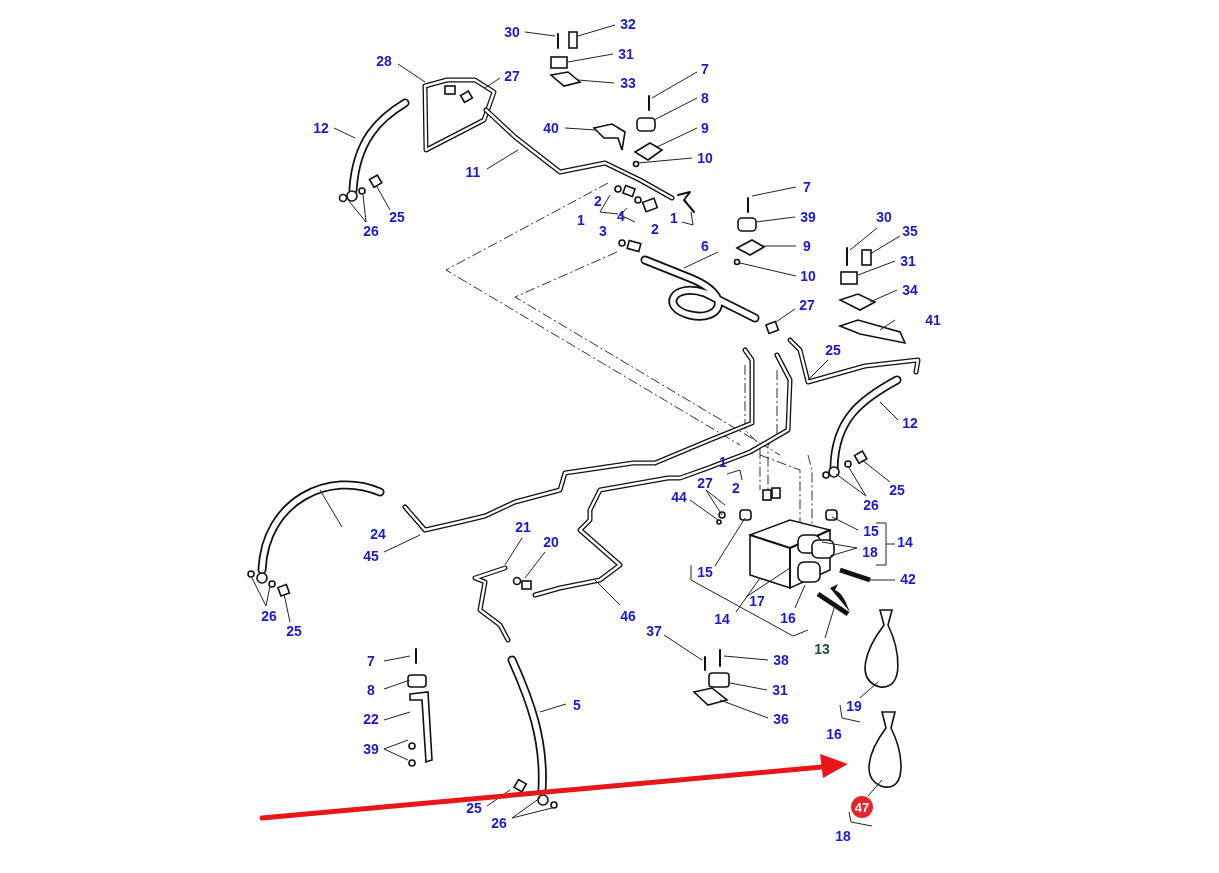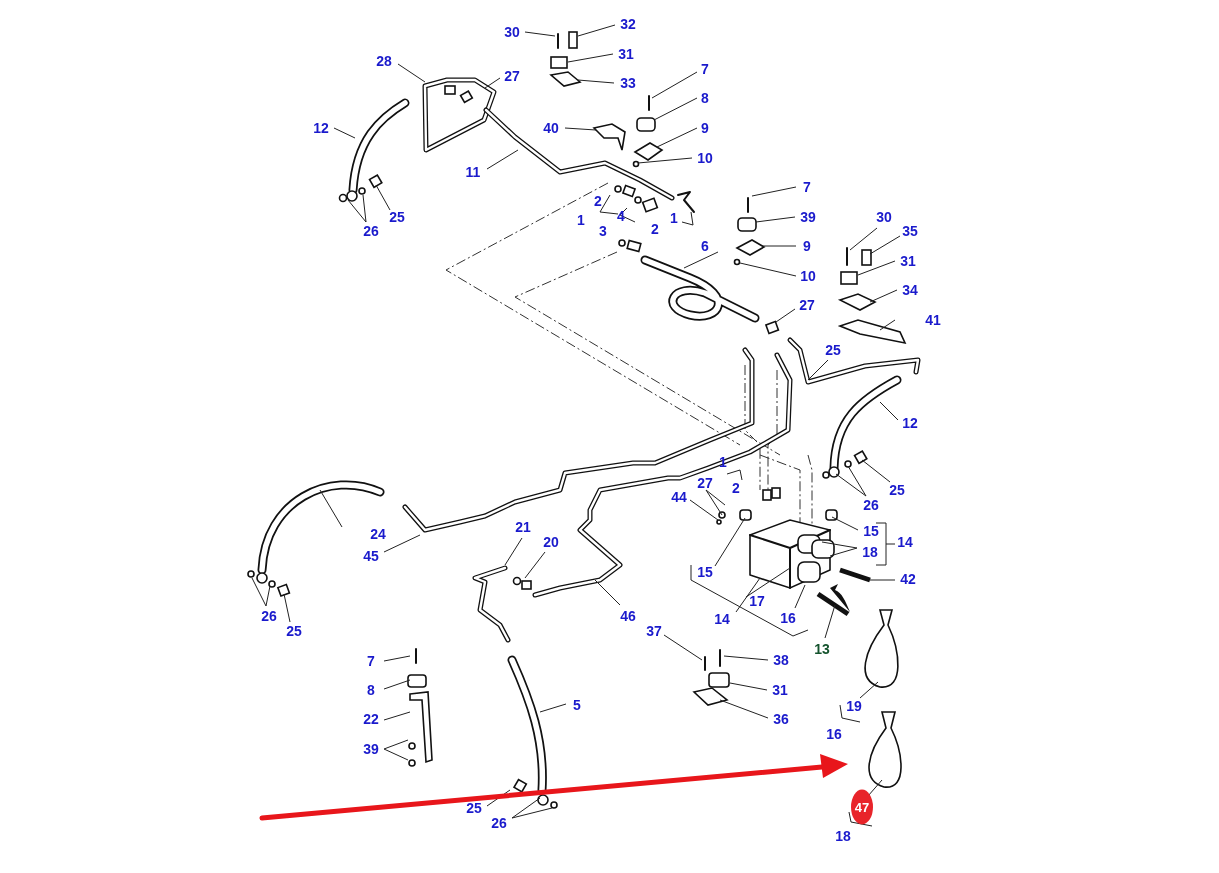--- a/index.html
+++ b/index.html
@@ -1,21 +1,21 @@
 <!DOCTYPE html>
 <html><head>
 <meta charset="utf-8">
 <style>
   html, body { margin: 0; padding: 0; background: #ffffff; }
   body { width: 1219px; height: 873px; position: relative; overflow: hidden;
          font-family: "Liberation Sans", sans-serif; }
   #diagram { position: absolute; left: 0; top: 0; width: 1219px; height: 873px; }
   .lbl { position: absolute; font-family: "Liberation Sans", sans-serif; font-weight: bold;
          font-size: 14px; line-height: 14px; white-space: nowrap; transform: translate(-50%, -50%); }
-  .hl-badge { position: absolute; width: 22px; height: 35px; border-radius: 50%;
+  .hl-badge { position: absolute; width: 22px; height: 22px; border-radius: 50%;
               transform: translate(-50%, -50%); display: flex; align-items: center; justify-content: center;
               color: #fff; font-weight: bold; font-size: 13px; font-family: "Liberation Sans", sans-serif; }
   svg .part { fill: none; stroke: #111; stroke-width: 2; stroke-linejoin: round; stroke-linecap: round; }
   svg .pipe-o { fill: none; stroke: #111; stroke-width: 5; stroke-linejoin: round; stroke-linecap: round; }
   svg .pipe-i { fill: none; stroke: #fff; stroke-width: 2.4; stroke-linejoin: round; stroke-linecap: round; }
   svg .hose-o { fill: none; stroke: #111; stroke-width: 9; stroke-linecap: round; stroke-linejoin: round; }
   svg .hose-i { fill: none; stroke: #fff; stroke-width: 5.5; stroke-linecap: round; stroke-linejoin: round; }
   svg .leader { stroke: #222; stroke-width: 1; fill: none; }
   svg .dash { stroke: #333; stroke-width: 1; fill: none; stroke-dasharray: 10 3 2 3; }
   svg .solidfill { fill: #fff; stroke: #111; stroke-width: 1.6; }

